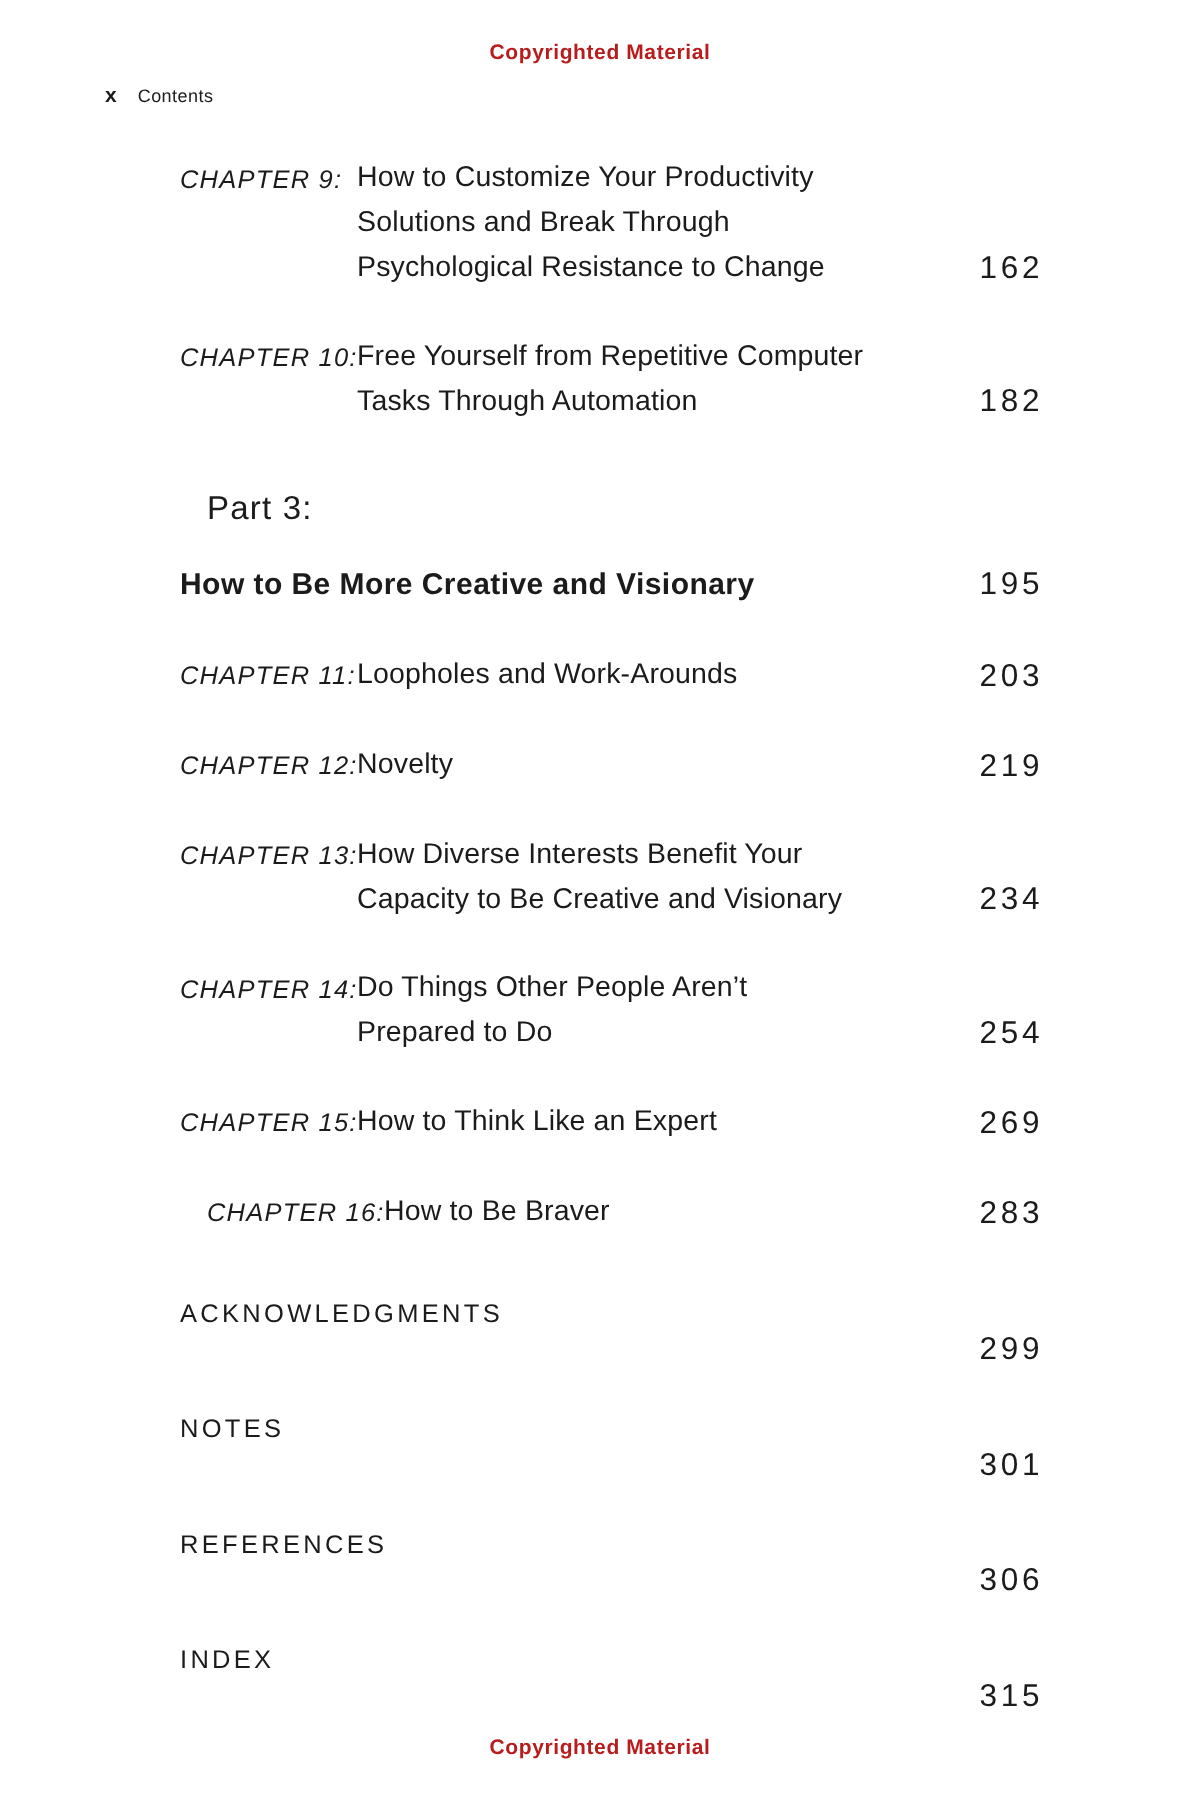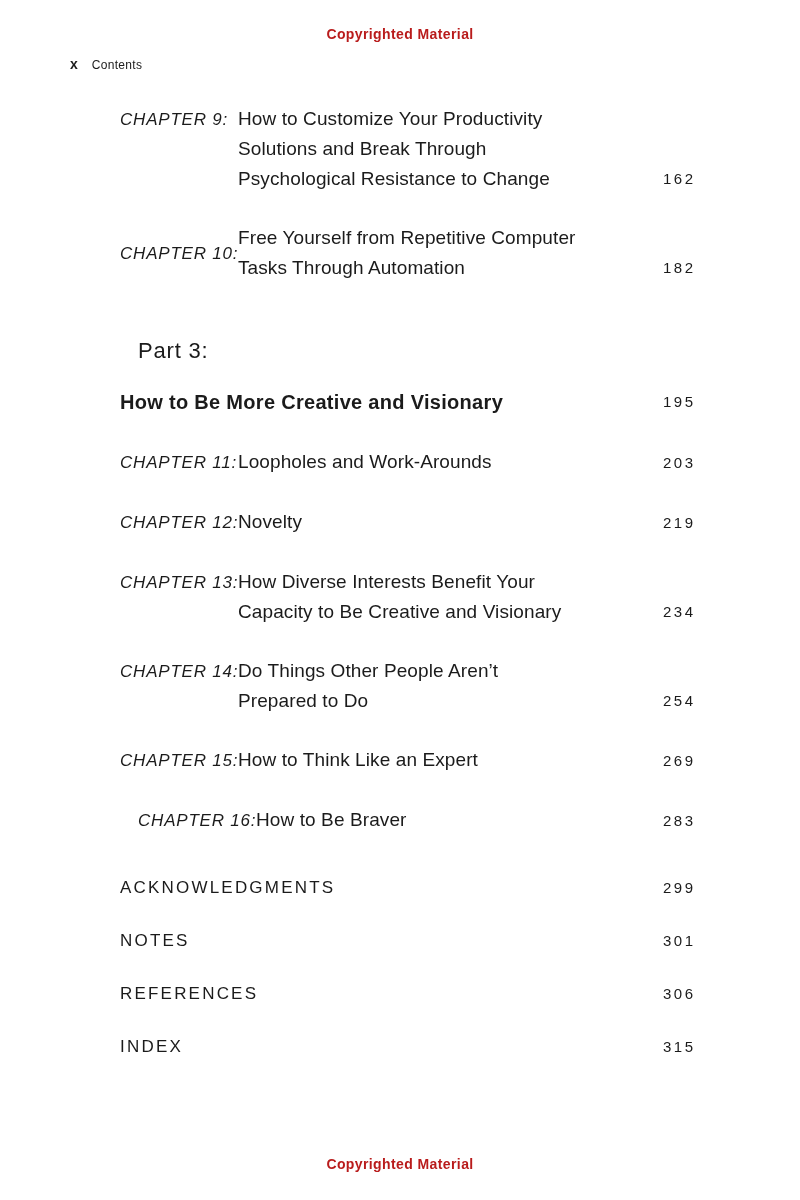--- a/index.html
+++ b/index.html
@@ -74,48 +74,48 @@
   .row .title {
     flex: 1;
     font-size: 19px;
     line-height: 30px;
     white-space: pre-line;
     letter-spacing: 0.1px;
   }
   .row .page {
     flex: none;
     align-self: flex-end;
-    font-size: 15px;
+    font-size: 21px;
     line-height: 30px;
     letter-spacing: 2.5px;
     margin-right: -2.5px;
     padding-left: 12px;
   }
 
-  .gap-part { margin-bottom: 54px; align-items: center; }
+  .gap-part { margin-bottom: 42px; }
   .gap-back { margin-bottom: 40px; margin-left: 18px; }
 
   .part-heading {
     margin: 0 0 22px 18px;
     font-size: 22px;
     font-weight: normal;
     letter-spacing: 0.8px;
     line-height: 28px;
   }
 
   .part-title-row { margin-bottom: 30px; margin-top: 12px; }
   .part-title-row .part-title {
     flex: 1;
     font-size: 20px;
     font-weight: bold;
     line-height: 30px;
     letter-spacing: 0.3px;
   }
 
-  .row.back { margin-bottom: 29px; }
+  .row.back { margin-bottom: 29px; flex-direction: column; }
   .row.back .back-label {
     flex: 1;
     font-size: 17px;
     letter-spacing: 2.2px;
     line-height: 24px;
   }
   .row.back .page { line-height: 24px; }
 </style>
 </head>
 <body>

